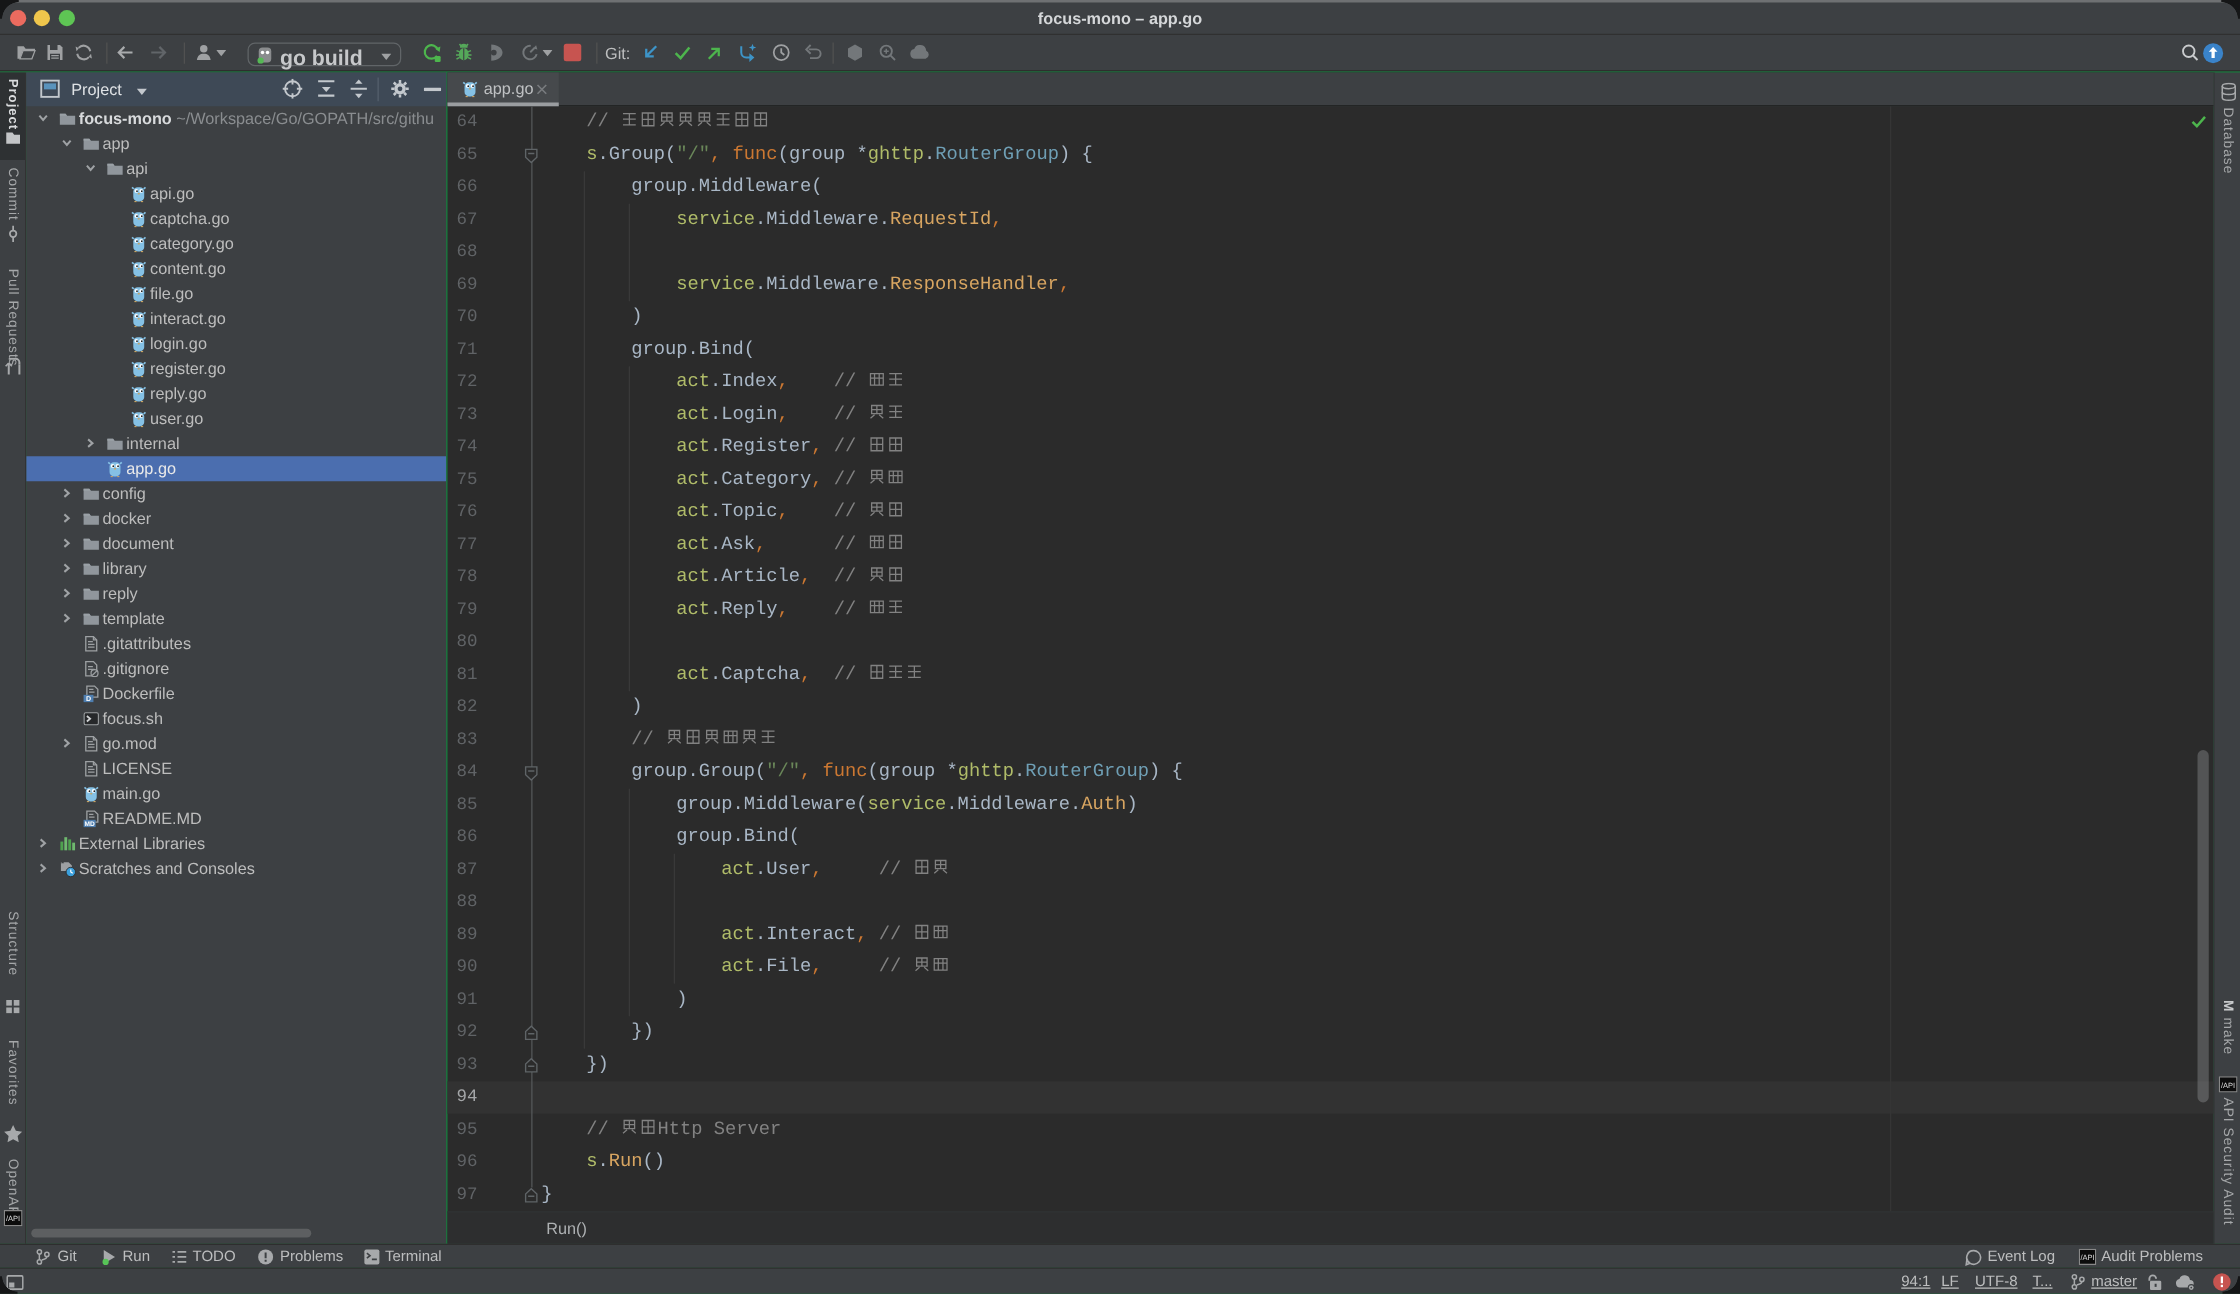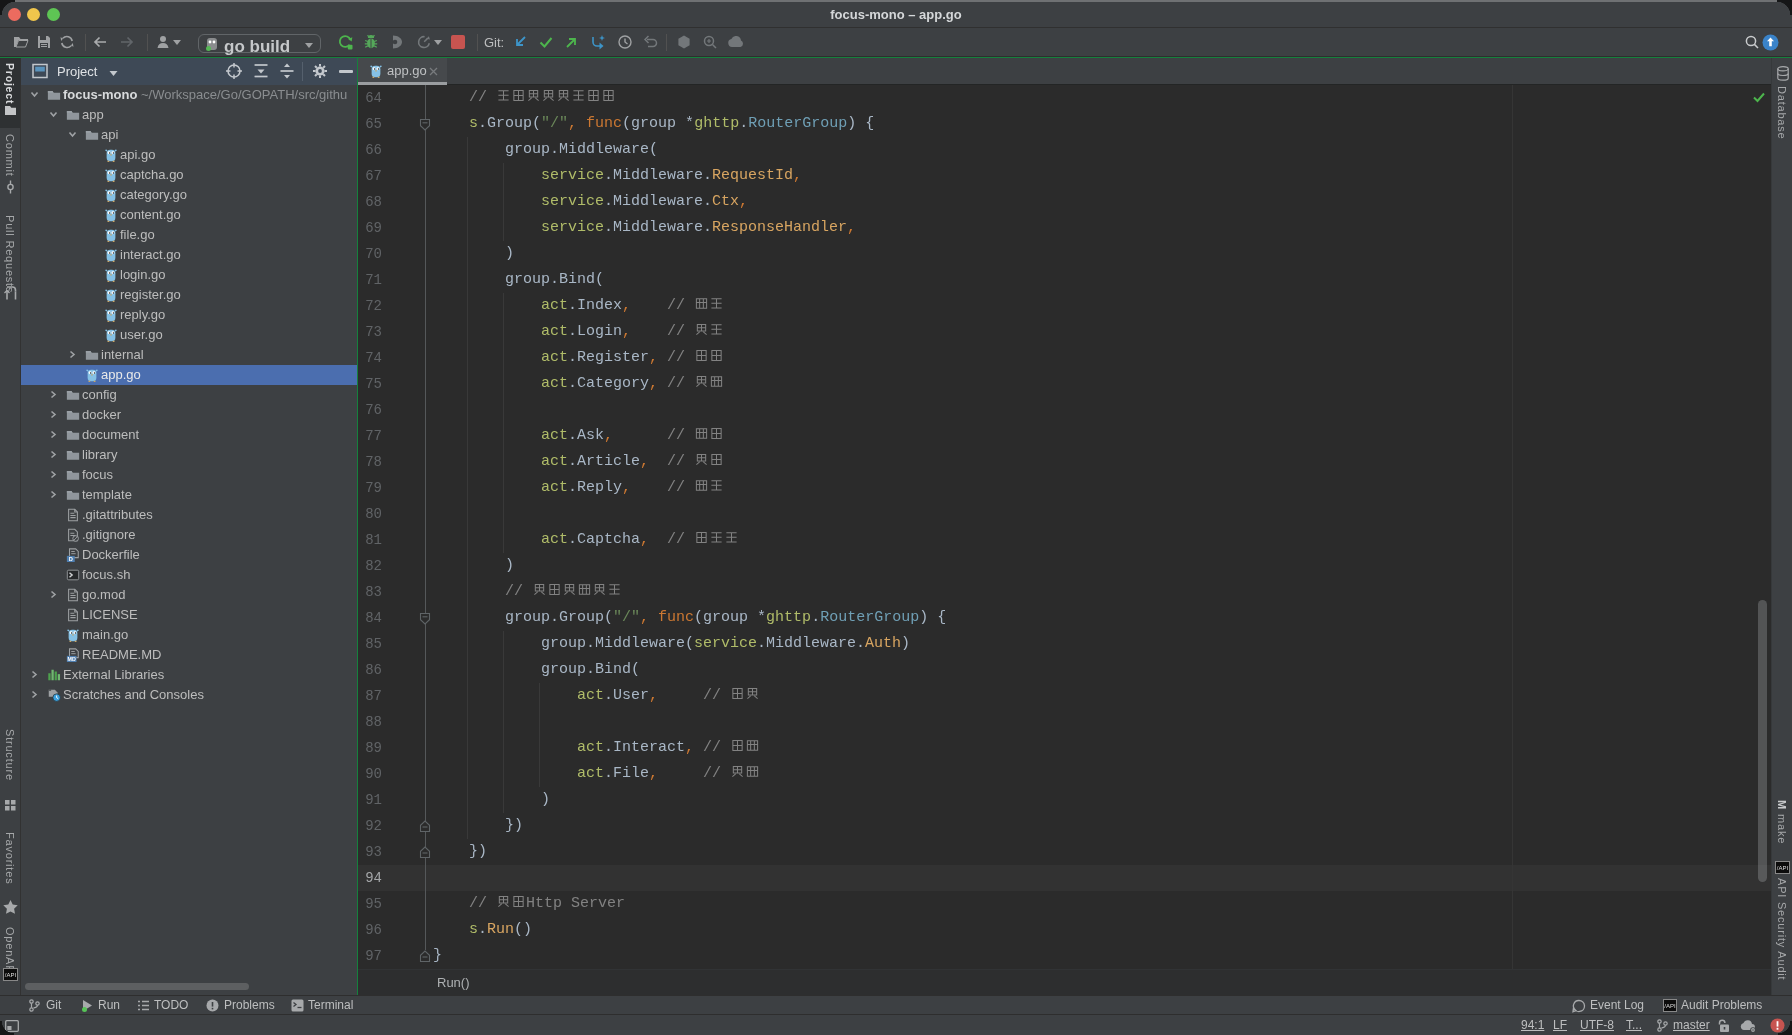--- a/index.html
+++ b/index.html
@@ -472,21 +472,21 @@
           </svg>
           <span class="lbl" style="left:61px">library</span>
         </div>
       <div class="trow" style="top:380px">
           <svg class="arrow" style="left:27px" width="11" height="11" viewBox="0 0 11 11">
             <path d="M3.5 2.5L7 5.5l-3.5 3" fill="none" stroke="#9fa2a5" stroke-width="1.6"></path>
           </svg>
           <svg class="tic" style="position:absolute;margin:0;left:45px;top:3px" width="14" height="14" viewBox="0 0 16 16">
             <use href="#i-fold"></use>
           </svg>
-          <span class="lbl" style="left:61px">focus</span>
+          <span class="lbl" style="left:61px">reply</span>
         </div>
       <div class="trow" style="top:400px">
           <svg class="arrow" style="left:27px" width="11" height="11" viewBox="0 0 11 11">
             <path d="M3.5 2.5L7 5.5l-3.5 3" fill="none" stroke="#9fa2a5" stroke-width="1.6"></path>
           </svg>
           <svg class="tic" style="position:absolute;margin:0;left:45px;top:3px" width="14" height="14" viewBox="0 0 16 16">
             <use href="#i-fold"></use>
           </svg>
           <span class="lbl" style="left:61px">template</span>
         </div>
@@ -623,21 +623,20 @@
             </svg><svg class="cj">
               <use href="#c1"></use>
             </svg></span></div>
       <div class="ln" style="top:26px;color:#606366">65</div>
       <div class="cl" style="top:26px">    <span class="p">s</span>.Group(<span class="s">"/"</span><span class="k">,</span> <span class="k">func</span>(group *<span class="p">ghttp</span>.<span class="t">RouterGroup</span>) {</div>
       <div class="ln" style="top:52px;color:#606366">66</div>
       <div class="cl" style="top:52px">        group.Middleware(</div>
       <div class="ln" style="top:78px;color:#606366">67</div>
       <div class="cl" style="top:78px">            <span class="p">service</span>.Middleware.<span class="f">RequestId</span><span class="k">,</span></div>
       <div class="ln" style="top:104px;color:#606366">68</div>
-      <div class="cl" style="top:104px">            <span class="p">service</span>.Middleware.<span class="f">Ctx</span><span class="k">,</span></div>
       <div class="ln" style="top:130px;color:#606366">69</div>
       <div class="cl" style="top:130px">            <span class="p">service</span>.Middleware.<span class="f">ResponseHandler</span><span class="k">,</span></div>
       <div class="ln" style="top:156px;color:#606366">70</div>
       <div class="cl" style="top:156px">        )</div>
       <div class="ln" style="top:182px;color:#606366">71</div>
       <div class="cl" style="top:182px">        group.Bind(</div>
       <div class="ln" style="top:208px;color:#606366">72</div>
       <div class="cl" style="top:208px">            <span class="p">act</span>.Index<span class="k">,</span>    <span class="c">// <svg class="cj">
               <use href="#c3"></use>
             </svg><svg class="cj">
@@ -655,20 +654,25 @@
             </svg><svg class="cj">
               <use href="#c1"></use>
             </svg></span></div>
       <div class="ln" style="top:286px;color:#606366">75</div>
       <div class="cl" style="top:286px">            <span class="p">act</span>.Category<span class="k">,</span> <span class="c">// <svg class="cj">
               <use href="#c4"></use>
             </svg><svg class="cj">
               <use href="#c3"></use>
             </svg></span></div>
       <div class="ln" style="top:312px;color:#606366">76</div>
+      <div class="cl" style="top:312px">            <span class="p">act</span>.Topic<span class="k">,</span>    <span class="c">// <svg class="cj">
+              <use href="#c4"></use>
+            </svg><svg class="cj">
+              <use href="#c1"></use>
+            </svg></span></div>
       <div class="ln" style="top:338px;color:#606366">77</div>
       <div class="cl" style="top:338px">            <span class="p">act</span>.Ask<span class="k">,</span>      <span class="c">// <svg class="cj">
               <use href="#c3"></use>
             </svg><svg class="cj">
               <use href="#c1"></use>
             </svg></span></div>
       <div class="ln" style="top:364px;color:#606366">78</div>
       <div class="cl" style="top:364px">            <span class="p">act</span>.Article<span class="k">,</span>  <span class="c">// <svg class="cj">
               <use href="#c4"></use>
             </svg><svg class="cj">

